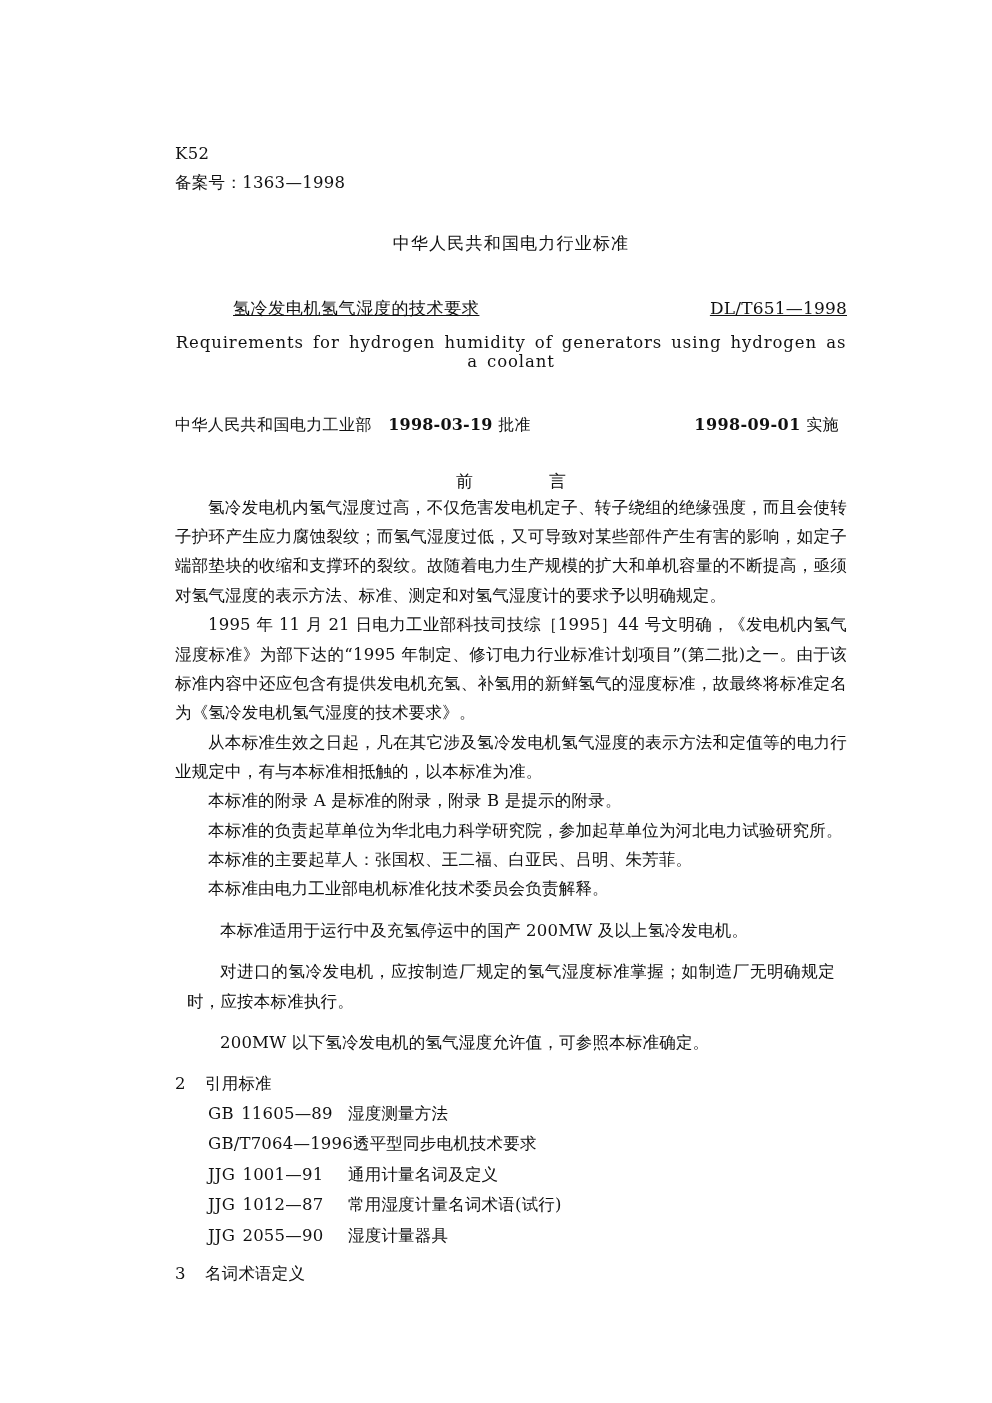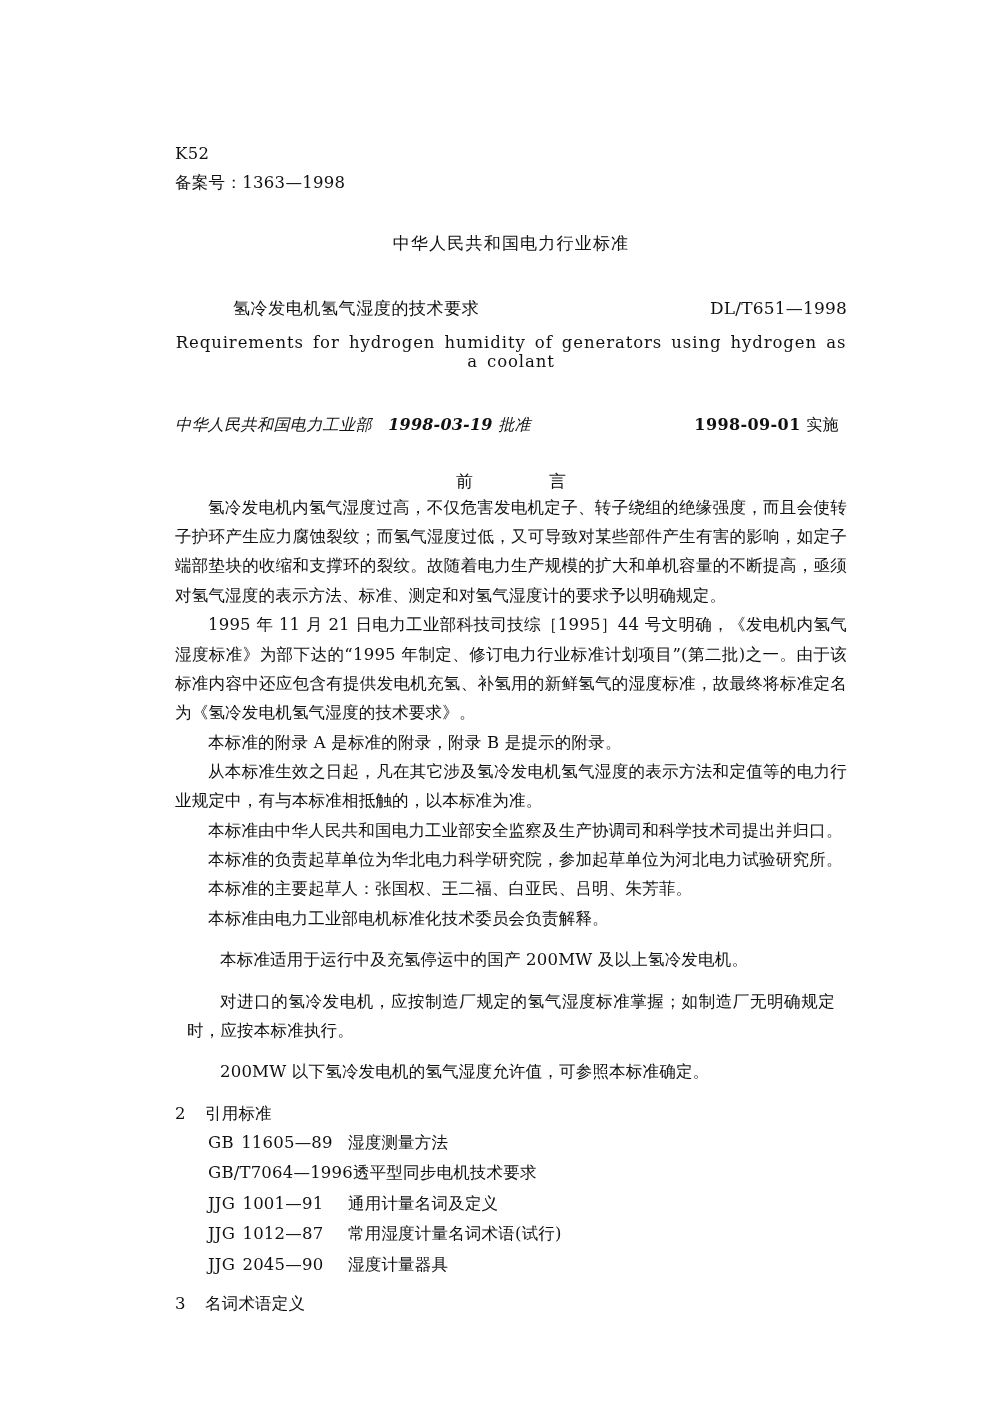--- a/index.html
+++ b/index.html
@@ -37,20 +37,21 @@
     letter-spacing: 1.2px;
   }
 
   .title-row {
     margin-top: 42px;
     display: flex;
     justify-content: space-between;
     align-items: baseline;
     font-size: 17px;
     letter-spacing: 0.6px;
+    text-decoration: underline;
   }
   .title-row .cn-title { margin-left: 58px; }
   .title-row .std-no {
     font-family: "DejaVu Serif", "Liberation Serif", serif;
     letter-spacing: 0.2px;
   }
 
   .en-title {
     margin-top: 13px;
     text-align: center;
@@ -59,21 +60,21 @@
     word-spacing: 3px;
   }
 
   .approve-row {
     margin-top: 44px;
     display: flex;
     justify-content: space-between;
     align-items: baseline;
     font-size: 16px;
   }
-  .approve-row .left { letter-spacing: 0.4px; font-style: italic; }
+  .approve-row .left { letter-spacing: 0.4px; }
   .approve-row .left b { font-weight: bold; letter-spacing: 0.2px; }
   .approve-row .right { letter-spacing: 0.4px; margin-right: 8px; }
   .approve-row .right b { font-weight: bold; }
 
   .foreword-title {
     margin-top: 34px;
     text-align: center;
     font-size: 17px;
     letter-spacing: 14px;
     padding-left: 14px;
@@ -149,23 +150,22 @@
   <div class="approve-row">
     <span class="left"><span>中华人民共和国电力工业部</span>&nbsp;&nbsp;&nbsp;<b>1998-03-19</b>&nbsp;<span>批准</span></span>
     <span class="right"><b>1998-09-01</b>&nbsp;<span>实施</span></span>
   </div>
 
   <div class="foreword-title">前　　言</div>
 
   <div class="body-text">
     <p>氢冷发电机内氢气湿度过高，不仅危害发电机定子、转子绕组的绝缘强度，而且会使转子护环产生应力腐蚀裂纹；而氢气湿度过低，又可导致对某些部件产生有害的影响，如定子端部垫块的收缩和支撑环的裂纹。故随着电力生产规模的扩大和单机容量的不断提高，亟须对氢气湿度的表示方法、标准、测定和对氢气湿度计的要求予以明确规定。</p>
     <p>1995 年 11 月 21 日电力工业部科技司技综［1995］44 号文明确，《发电机内氢气湿度标准》为部下达的“1995 年制定、修订电力行业标准计划项目”(第二批)之一。由于该标准内容中还应包含有提供发电机充氢、补氢用的新鲜氢气的湿度标准，故最终将标准定名为《氢冷发电机氢气湿度的技术要求》。</p>
+    <p>从本标准生效之日起，凡在其它涉及氢冷发电机氢气湿度的表示方法和定值等的电力行业规定中，有与本标准相抵触的，以本标准为准。</p>
     <p>本标准的附录 A 是标准的附录，附录 B 是提示的附录。</p>
-    <p>从本标准生效之日起，凡在其它涉及氢冷发电机氢气湿度的表示方法和定值等的电力行业规定中，有与本标准相抵触的，以本标准为准。</p>
-    <p>本标准由中华人民共和国电力工业部安全监察及生产协调司和科学技术司提出并归口。</p>
     <p>本标准的负责起草单位为华北电力科学研究院，参加起草单位为河北电力试验研究所。</p>
     <p>本标准的主要起草人：张国权、王二福、白亚民、吕明、朱芳菲。</p>
     <p>本标准由电力工业部电机标准化技术委员会负责解释。</p>
   </div>
 
   <div class="section gap-block">
     <div class="sec-body body-text">
       <p>本标准适用于运行中及充氢停运中的国产 200MW 及以上氢冷发电机。</p>
       <p>对进口的氢冷发电机，应按制造厂规定的氢气湿度标准掌握；如制造厂无明确规定时，应按本标准执行。</p>
       <p>200MW 以下氢冷发电机的氢气湿度允许值，可参照本标准确定。</p>
@@ -173,21 +173,21 @@
   </div>
 
   <div class="section">
     <div class="sec-head"><span class="num">2</span><span>引用标准</span></div>
     <div class="sec-body body-text">
       <ul class="ref-list">
         <li><span class="code">GB  11605—89</span><span>湿度测量方法</span></li>
         <li><span class="code">GB/T7064—1996</span><span>透平型同步电机技术要求</span></li>
         <li><span class="code">JJG 1001—91</span><span>通用计量名词及定义</span></li>
         <li><span class="code">JJG 1012—87</span><span>常用湿度计量名词术语(试行)</span></li>
-        <li><span class="code">JJG 2045—90</span><span>湿度计量器具</span></li>
+        <li><span class="code">JJG 2055—90</span><span>湿度计量器具</span></li>
       </ul>
     </div>
   </div>
 
   <div class="section">
     <div class="sec-head"><span class="num">3</span><span>名词术语定义</span></div>
 
   </div>
 
 </div>

